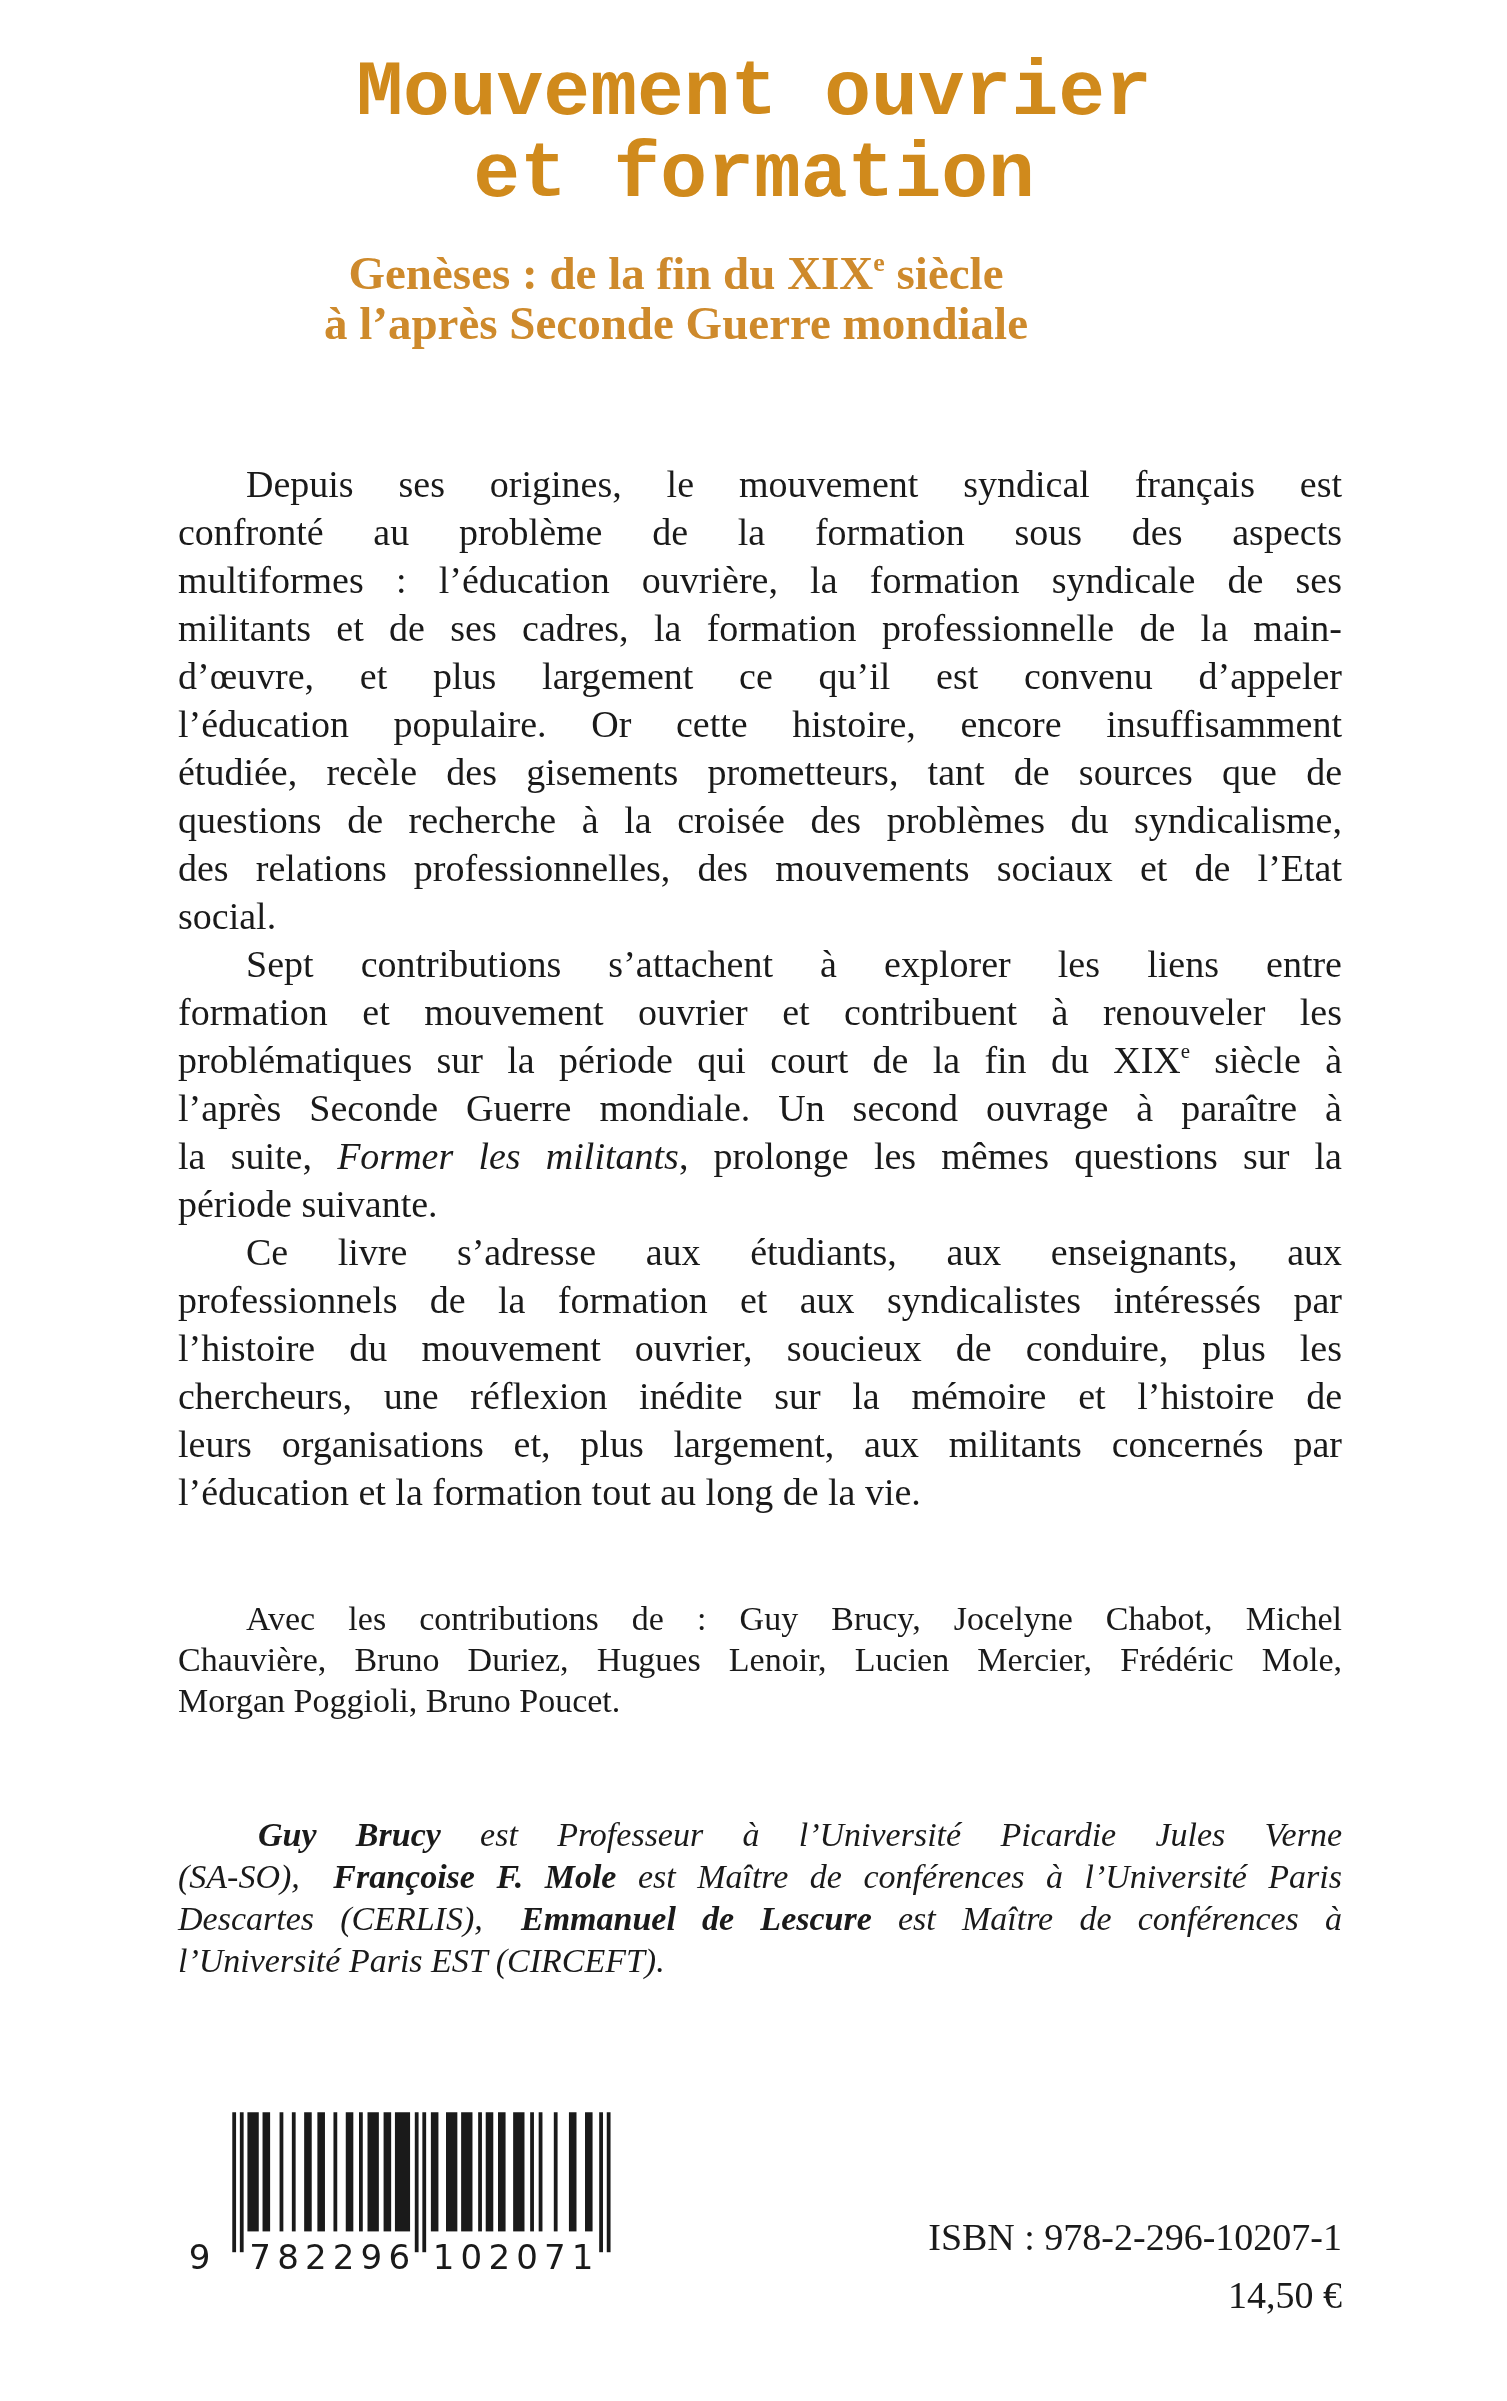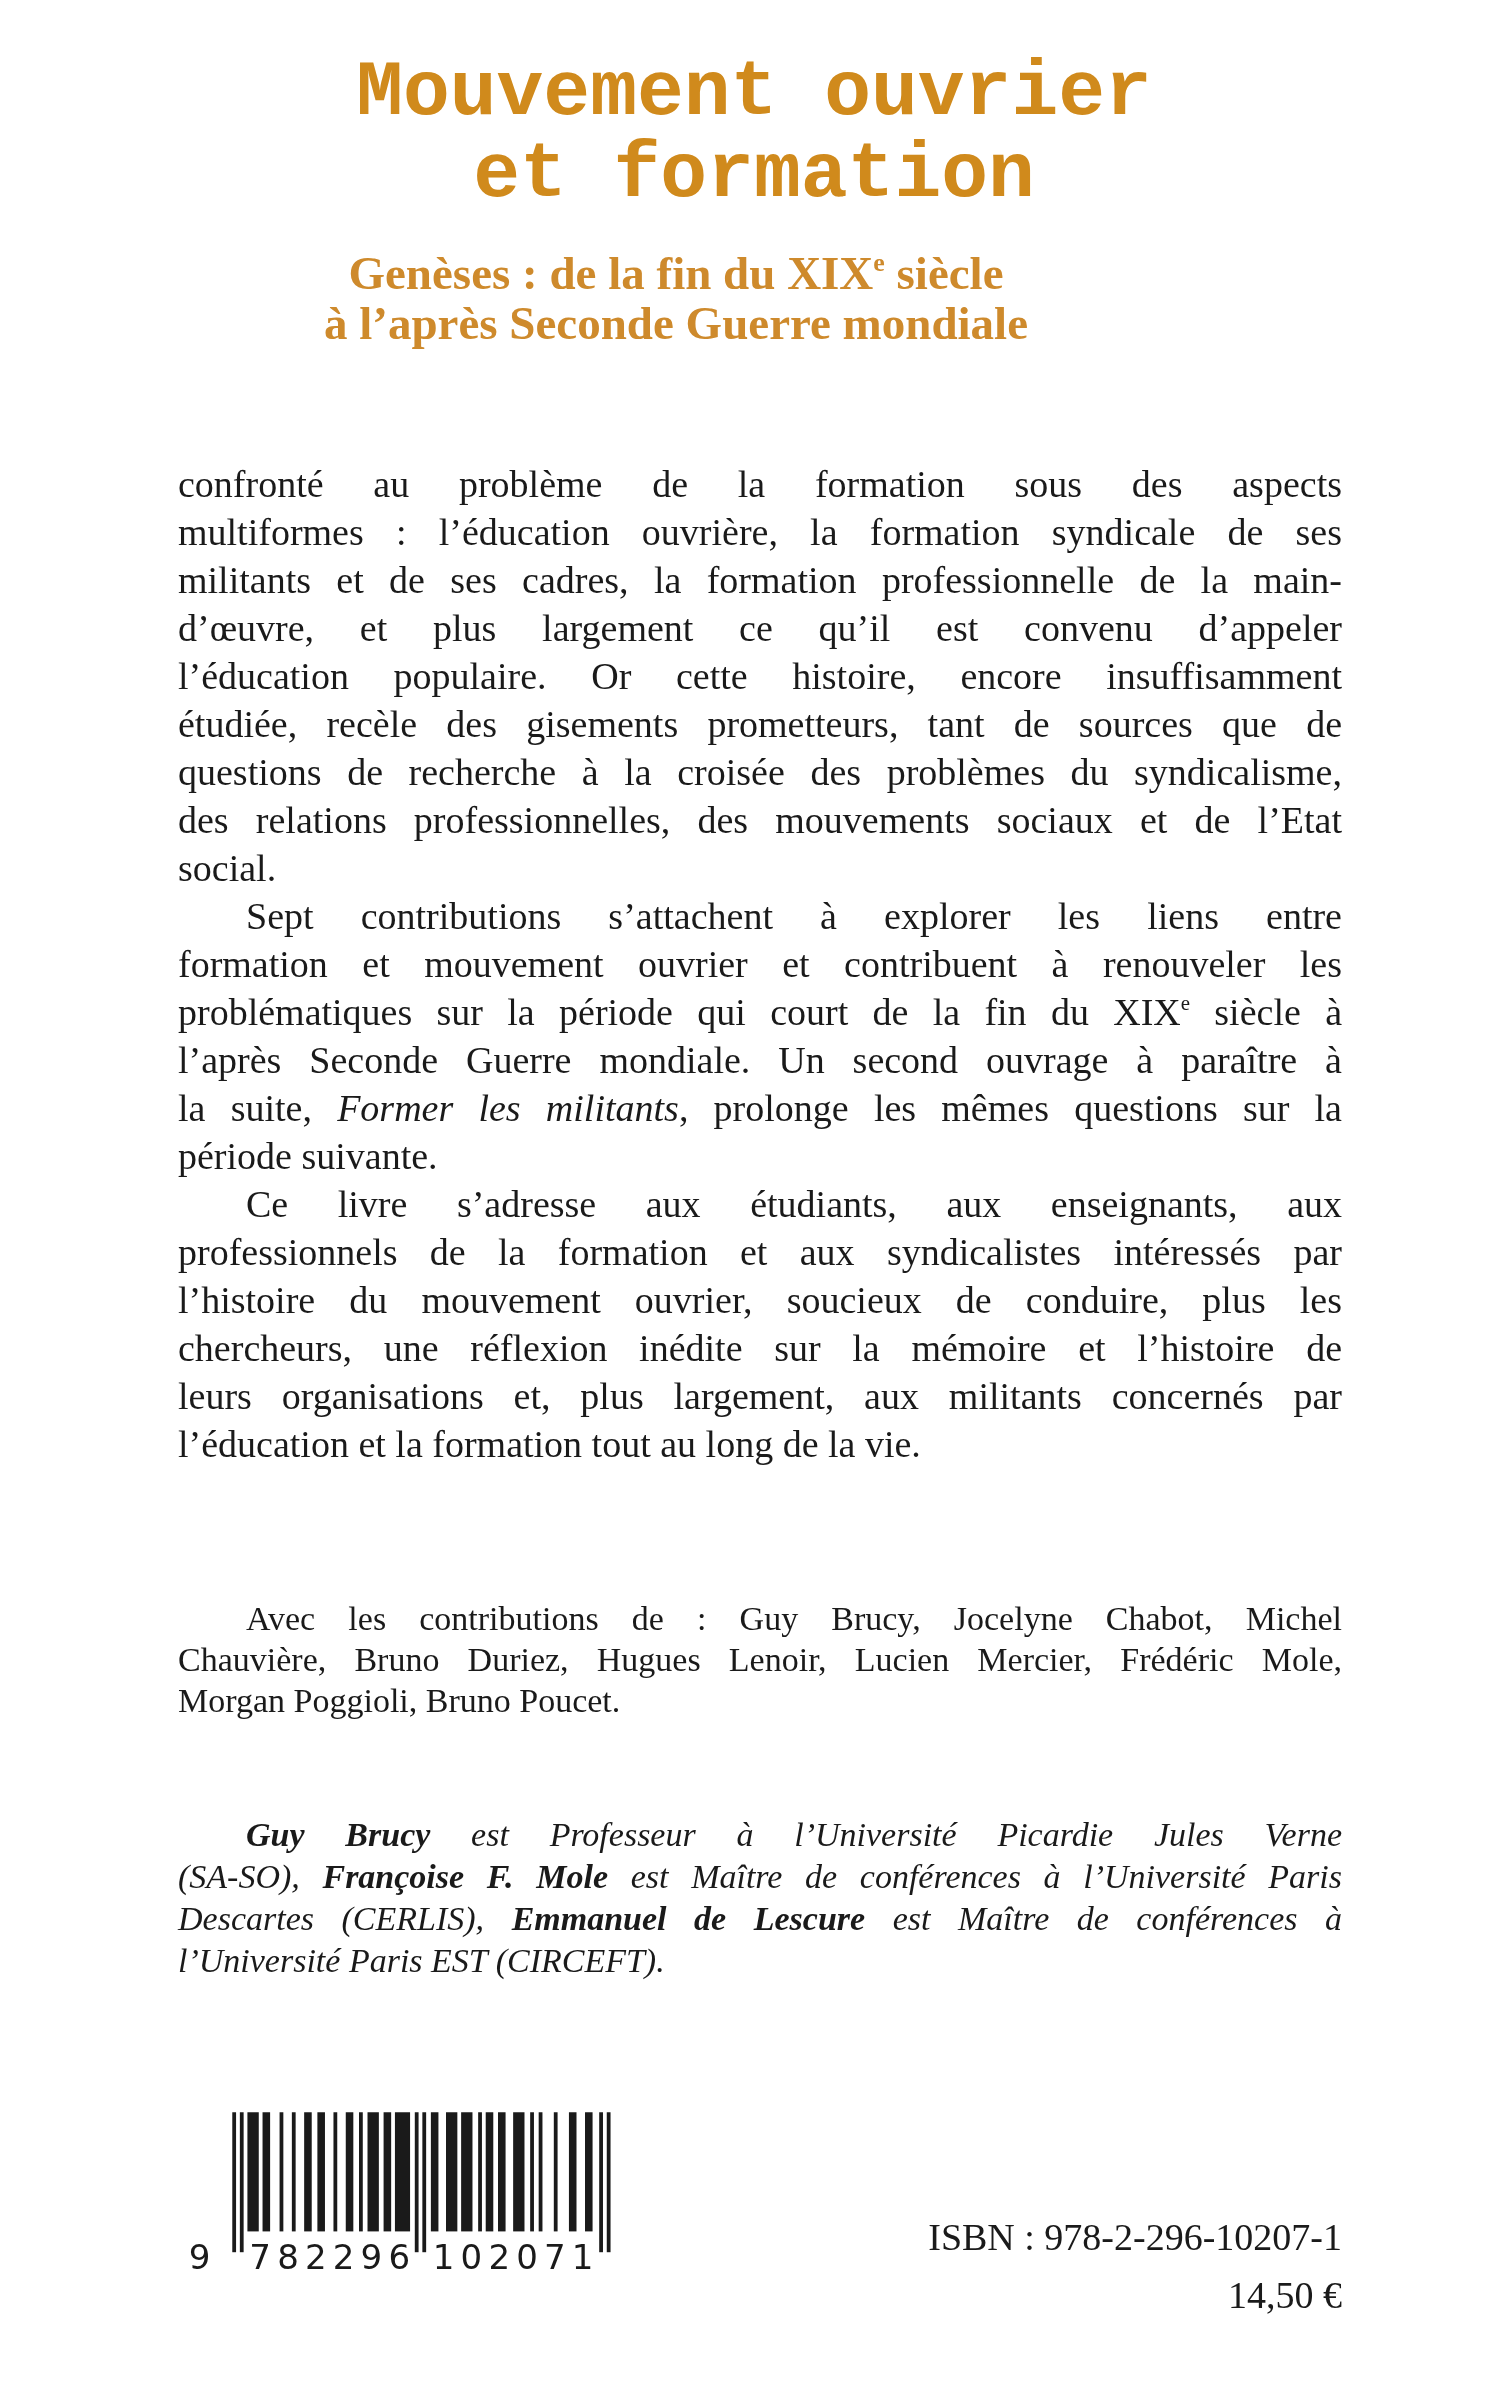--- a/index.html
+++ b/index.html
@@ -17,21 +17,21 @@
     sup { font-size: 0.55em; vertical-align: 0; position: relative; top: -0.7em; line-height: 0; }
 
     .block { position: absolute; left: 178px; width: 1164px; }
     .line { display: block; white-space: nowrap; text-align: justify; text-align-last: justify; }
     .line.last { text-align-last: left; }
     .line.indent { padding-left: 68px; }
 
     .body { top: 460px; font-size: 38px; line-height: 48px; }
     .contrib { top: 1598px; font-size: 34px; line-height: 41px; }
     .bio { top: 1814px; font-size: 34px; line-height: 42px; font-style: italic; }
-    .bio b { font-weight: bold; }
+    .bio b { font-weight: bold; margin-left: 12px; }
     em { font-style: italic; }
 
     .barcode { position: absolute; left: 185px; top: 2112px; width: 435px; height: 166px; }
     .barcode svg { display: block; }
 
     .isbn { position: absolute; right: 166px; top: 2184px; text-align: right;
             font-size: 38px; line-height: 58px; margin-top: 24px; }
     .isbn span { display: block; }
   </style>
 </head>
@@ -42,20 +42,21 @@
   <span>et formation</span>
 </h1>
 
 <h2 class="subtitle">
   <span><span style="display:inline">Genèses : de la fin du XIX</span><sup>e</sup><span style="display:inline"> siècle</span></span>
   <span>à l’après Seconde Guerre mondiale</span>
 </h2>
 
 <div class="block body">
   <div>
+    <span class="line indent">Depuis ses origines, le mouvement syndical français est</span>
     <span class="line">confronté au problème de la formation sous des aspects</span>
     <span class="line">multiformes : l’éducation ouvrière, la formation syndicale de ses</span>
     <span class="line">militants et de ses cadres, la formation professionnelle de la main-</span>
     <span class="line">d’œuvre, et plus largement ce qu’il est convenu d’appeler</span>
     <span class="line">l’éducation populaire. Or cette histoire, encore insuffisamment</span>
     <span class="line">étudiée, recèle des gisements prometteurs, tant de sources que de</span>
     <span class="line">questions de recherche à la croisée des problèmes du syndicalisme,</span>
     <span class="line">des relations professionnelles, des mouvements sociaux et de l’Etat</span>
     <span class="line last">social.</span>
   </div>

